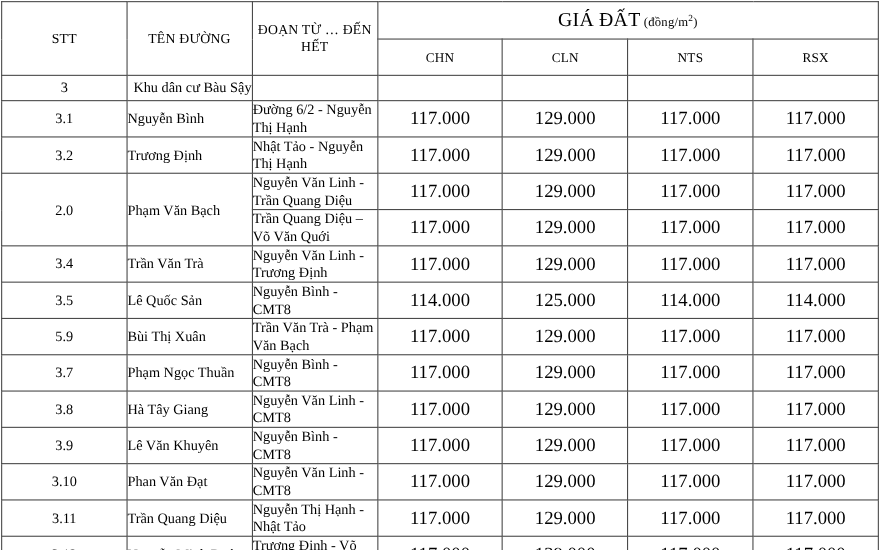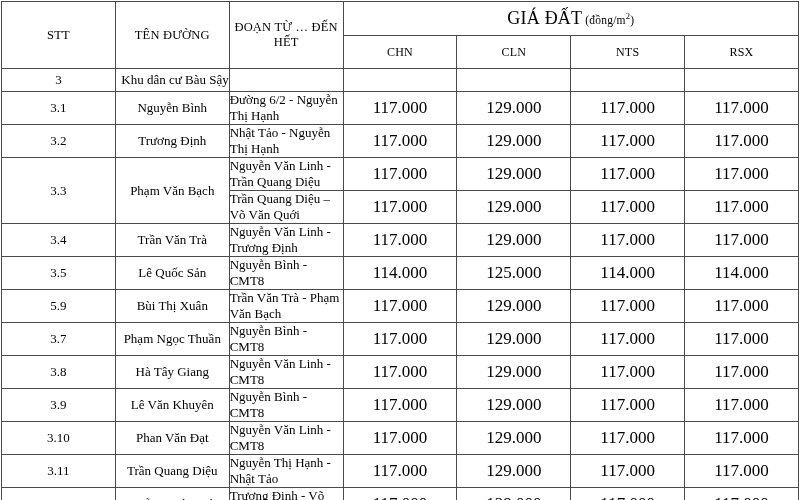--- a/index.html
+++ b/index.html
@@ -46,21 +46,21 @@
   
   tbody td {
     height: 22px;
     font-size: 13px;
   }
   td.c-stt {
     text-align: center;
     width: 38px;
   }
   td.c-name {
-    text-align: center;
+    text-align: left;
     padding-left: 7px;
     width: 281px;
   }
   td.c-segment {
     text-align: left;
     padding-left: 7px;
     width: 253px;
   }
   td.c-price {
     text-align: center;
@@ -114,21 +114,21 @@
       <tr>
         <td class="c-stt">3.2</td>
         <td class="c-name">Trương Định</td>
         <td class="c-segment">Nhật Tảo - Nguyễn Thị Hạnh</td>
         <td class="c-price">117.000</td>
         <td class="c-price">129.000</td>
         <td class="c-price">117.000</td>
         <td class="c-price">117.000</td>
       </tr>
       <tr>
-        <td class="c-stt" rowspan="2">3.3</td>
+        <td class="c-stt" rowspan="2">2.0</td>
         <td class="c-name" rowspan="2">Phạm Văn Bạch</td>
         <td class="c-segment">Nguyễn Văn Linh - Trần Quang Diệu</td>
         <td class="c-price">117.000</td>
         <td class="c-price">129.000</td>
         <td class="c-price">117.000</td>
         <td class="c-price">117.000</td>
       </tr>
       <tr>
         <td class="c-segment">Trần Quang Diệu – Võ Văn Quới</td>
         <td class="c-price">117.000</td>

